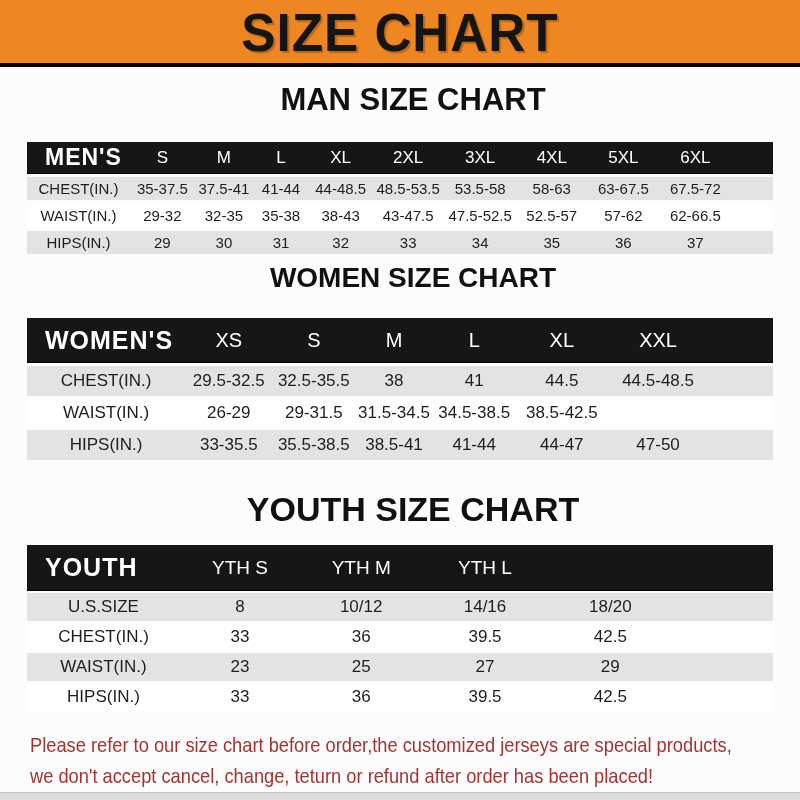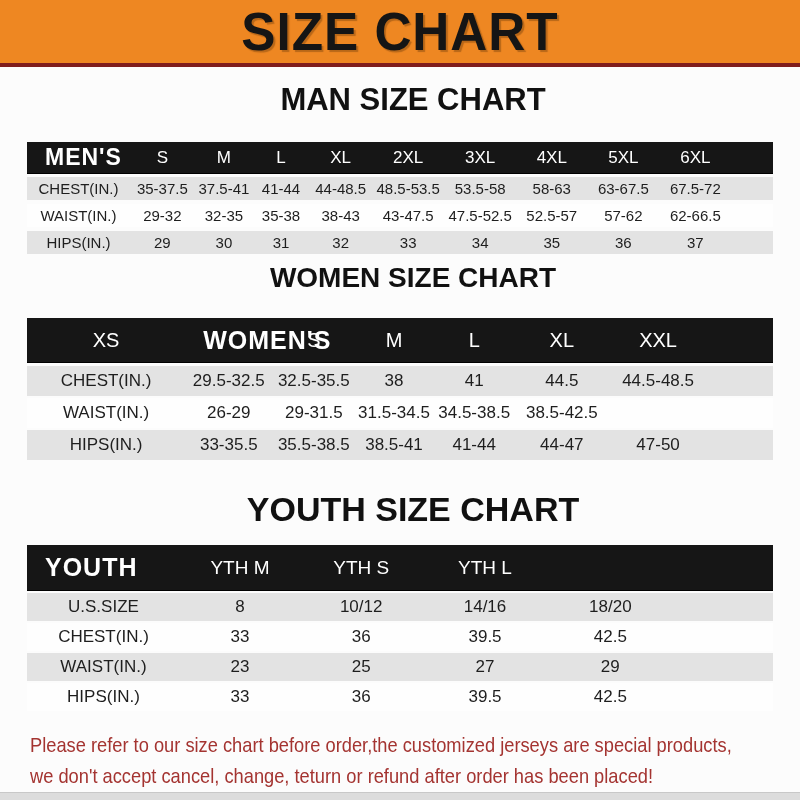--- a/index.html
+++ b/index.html
@@ -5,22 +5,22 @@
   html,body{margin:0;padding:0;}
   body{
     width:800px;height:800px;position:relative;overflow:hidden;
     background:#fcfcfc;
     font-family:"Liberation Sans", sans-serif;
     -webkit-font-smoothing:antialiased;
   }
   
   .banner{
     position:absolute;top:0;left:0;width:800px;height:63px;
-    background:#EE8722;border-bottom:4px solid #7f1d1d;
-    display:flex;align-items:flex-start;justify-content:center;
+    background:#EE8722;border-bottom:4px solid #000000;
+    display:flex;align-items:flex-end;justify-content:center;
   }
   .banner-title{
     font-size:54px;font-weight:700;color:#151515;letter-spacing:1px;
     transform:scaleX(0.95);text-shadow:2px 2px 1px rgba(60,30,0,0.30);
     white-space:nowrap;
   }
   
   .sec-heading{
     position:absolute;left:0;width:800px;text-align:center;
     font-weight:700;color:#111;white-space:nowrap;letter-spacing:0px;padding-left:13px;
@@ -158,22 +158,22 @@
       <div class="cell vcell">35</div>
       <div class="cell vcell">36</div>
       <div class="cell vcell">37</div>
       <div class="cell phantom"></div>
     </div>
   </div>
 
 <div id="h-women" class="sec-heading">WOMEN SIZE CHART</div>
 <div id="table-women" class="sizetable t1">
     <div class="trow thead">
+      <div class="cell corner">WOMEN'S</div>
       <div class="cell hcell">XS</div>
-      <div class="cell corner">WOMEN'S</div>
       <div class="cell hcell">S</div>
       <div class="cell hcell">M</div>
       <div class="cell hcell">L</div>
       <div class="cell hcell">XL</div>
       <div class="cell hcell">XXL</div>
       <div class="cell phantom"></div>
     </div>
     <div class="trow tbody-row gray">
       <div class="cell rlabel">CHEST(IN.)</div>
       <div class="cell vcell">29.5-32.5</div>
@@ -202,22 +202,22 @@
       <div class="cell vcell">44-47</div>
       <div class="cell vcell">47-50</div>
       <div class="cell phantom"></div>
     </div>
   </div>
 
 <div id="h-youth" class="sec-heading">YOUTH SIZE CHART</div>
 <div id="table-youth" class="sizetable t2">
     <div class="trow thead">
       <div class="cell corner">YOUTH</div>
+      <div class="cell hcell">YTH S</div>
       <div class="cell hcell">YTH M</div>
-      <div class="cell hcell">YTH S</div>
       <div class="cell hcell">YTH L</div>
       <div class="cell phantom"></div>
     </div>
     <div class="trow tbody-row gray">
       <div class="cell rlabel">U.S.SIZE</div>
       <div class="cell vcell">8</div>
       <div class="cell vcell">10/12</div>
       <div class="cell vcell">14/16</div>
       <div class="cell vcell">18/20</div>
       <div class="cell phantom"></div>

